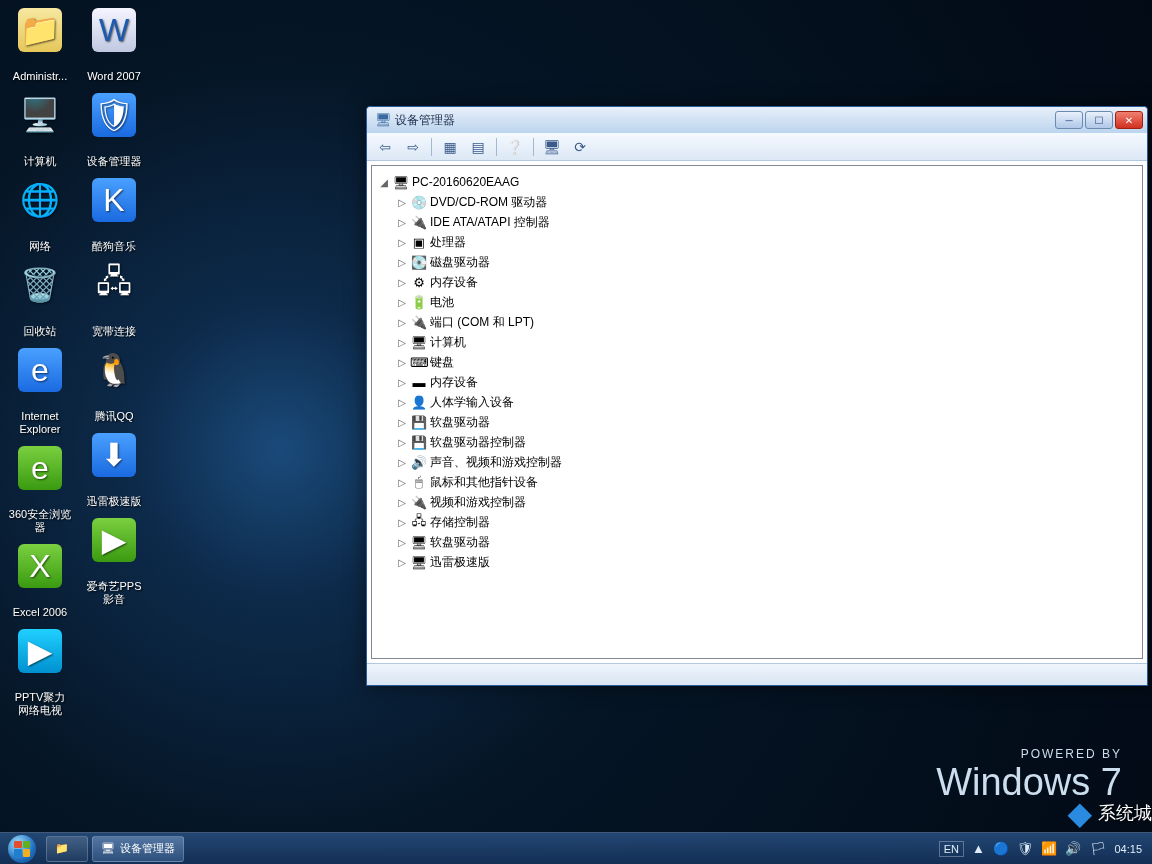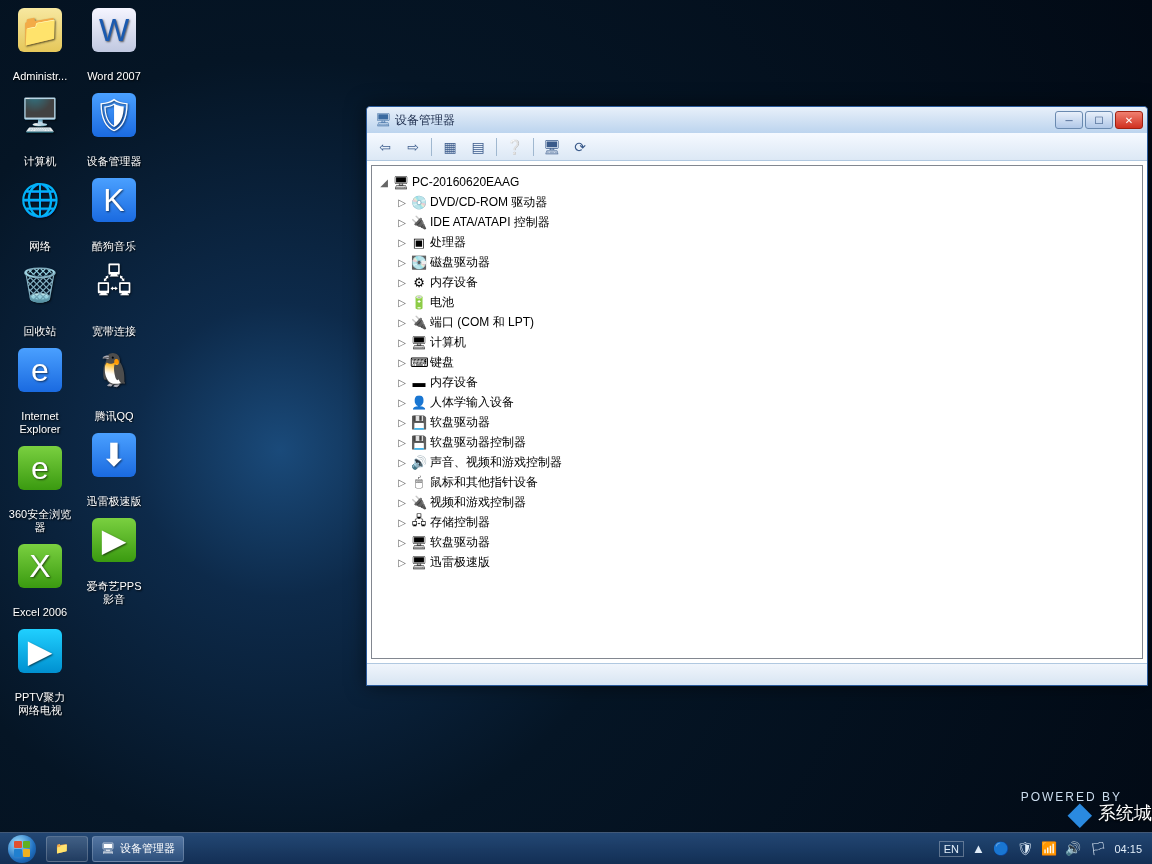--- a/index.html
+++ b/index.html
@@ -119,20 +119,21 @@
         </div>
         <div class="dicon">
           <div class="dicon-img app-green" style="color: rgb(255, 255, 255);">▶</div>
           <div class="dicon-label">爱奇艺PPS影音</div>
         </div>
       </div>
     </div>
 
   <div class="branding">
     <div class="pb">POWERED BY</div>
+    <div class="win">Windows 7</div>
   </div>
   <div class="logo-corner">◆<span class="txt">系统城</span></div>
 
   <div class="window">
     <div class="titlebar">
       <span class="titlebar-icon">🖥</span>
       <span class="titlebar-text">设备管理器</span>
       <div class="win-controls">
         <div class="win-btn">─</div>
         <div class="win-btn">☐</div>

